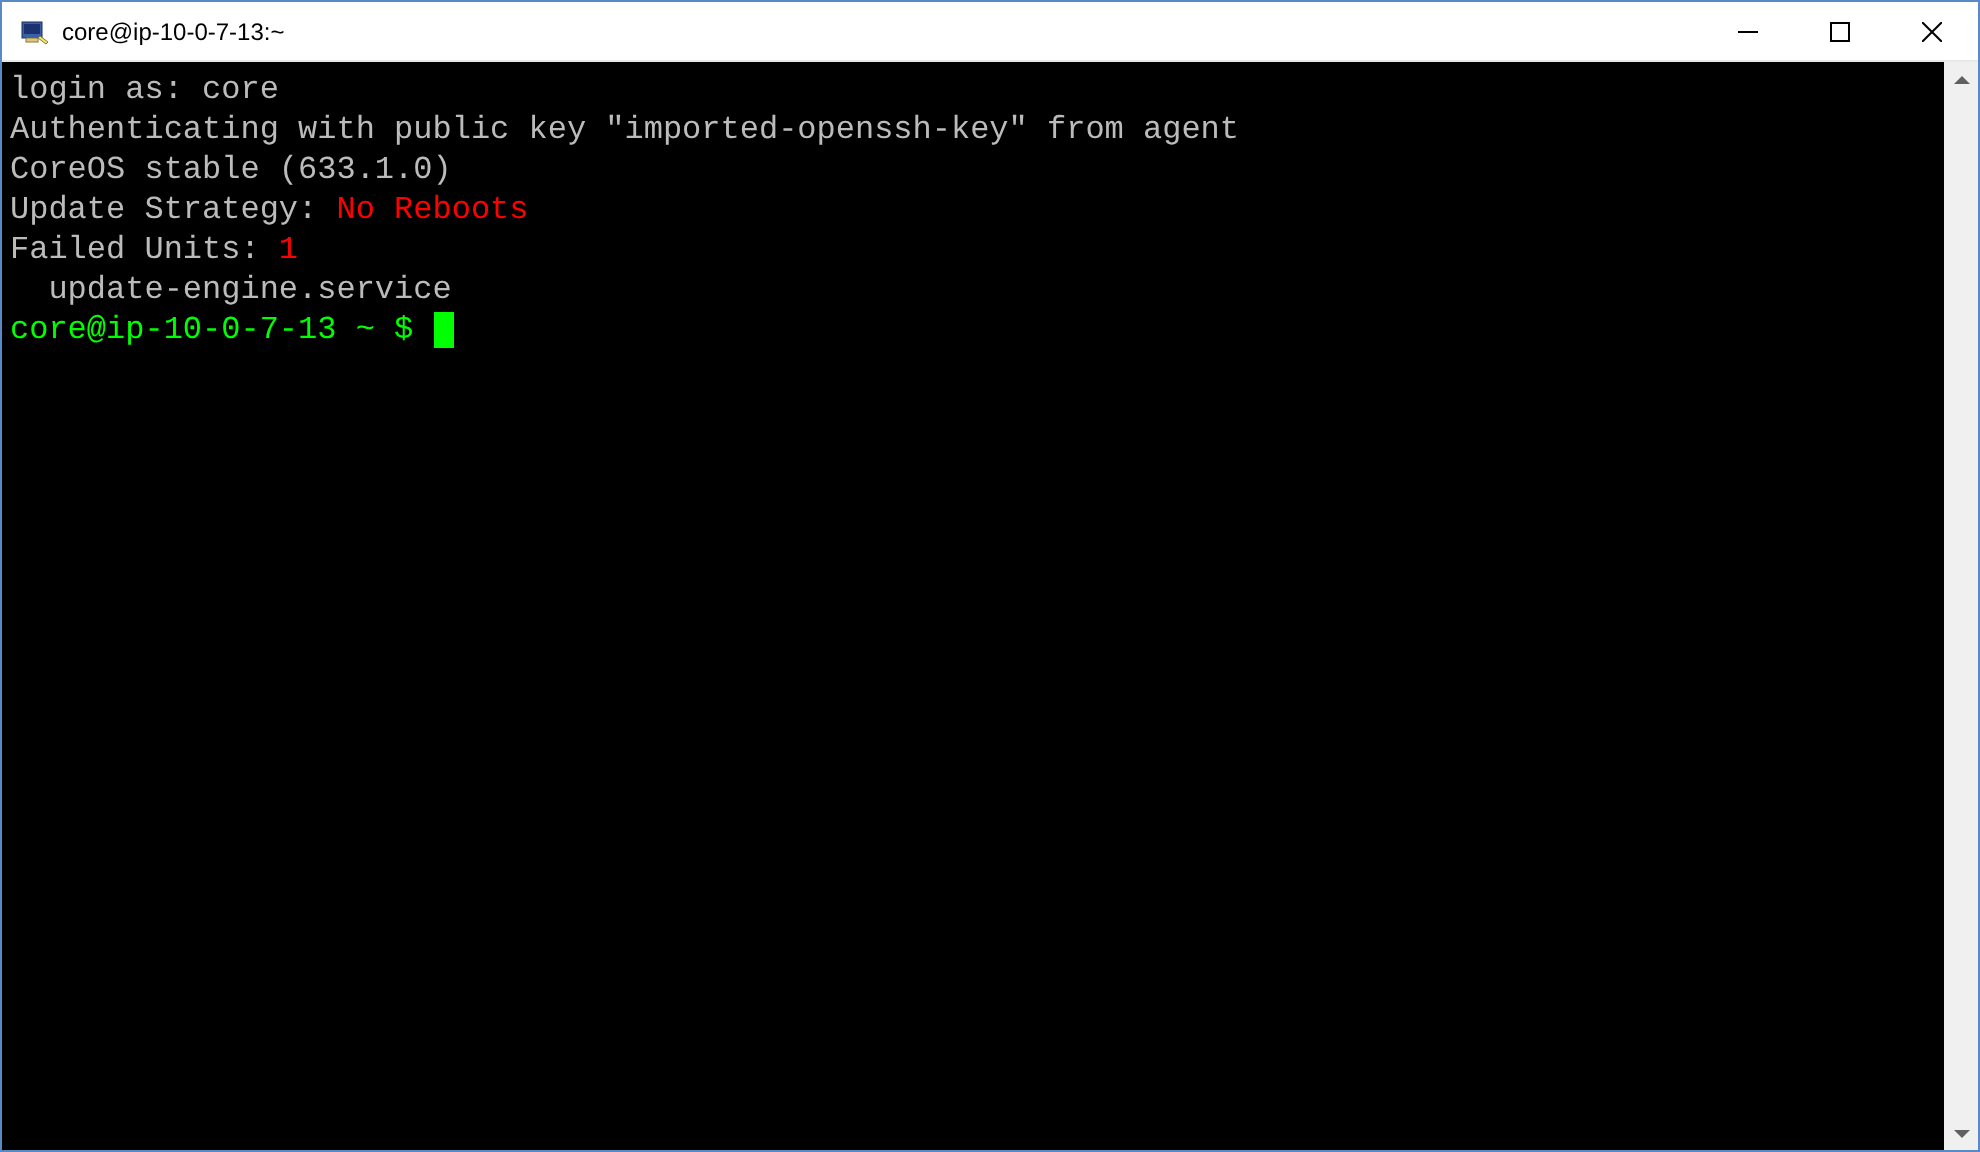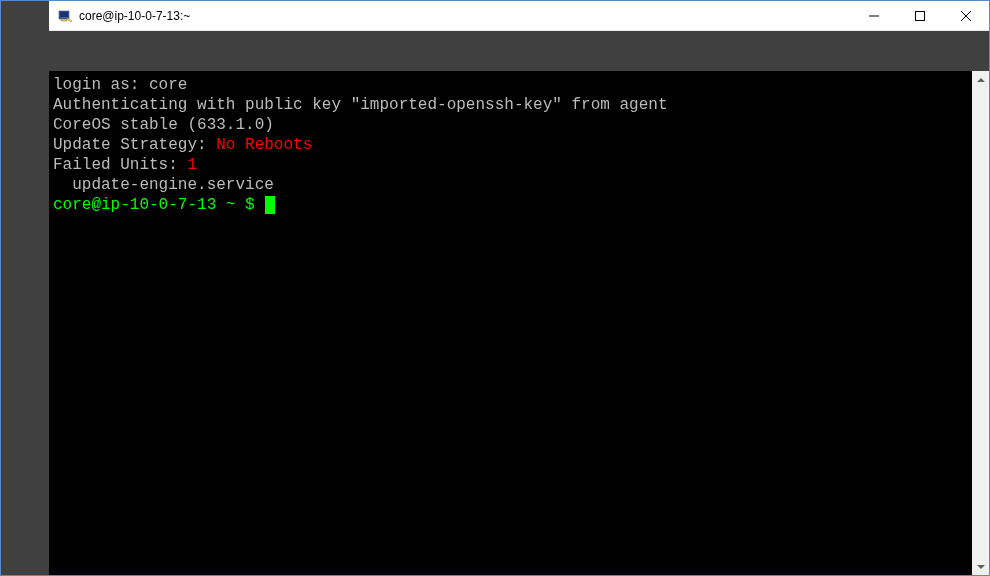--- a/index.html
+++ b/index.html
@@ -9,22 +9,21 @@
       width: 990px;
       height: 576px;
       overflow: hidden;
     }
     .window {
       width: 990px;
       height: 576px;
       border: 1px solid #5a8ac6;
       display: flex;
       flex-direction: column;
-      background: #404040;
-      padding-left: 48px;
+      background: #14b8a6;
     }
     .titlebar {
       height: 30px;
       background: #fff;
       display: flex;
       align-items: center;
       padding-left: 8px;
       border-bottom: 1px solid #e8e8e8;
       flex-shrink: 0;
     }
@@ -50,21 +49,20 @@
       display: flex;
       align-items: center;
       justify-content: center;
       cursor: default;
     }
     .win-btn svg { display: block; }
     .terminal-wrap {
       flex: 1;
       display: flex;
       background: #000;
-      margin-top: 40px;
     }
     .terminal {
       flex: 1;
       background: #000;
       color: #bbbbbb;
       font-family: "Consolas", "Courier New", monospace;
       font-size: 16px;
       line-height: 20px;
       padding: 4px 0 4px 4px;
       white-space: pre;

